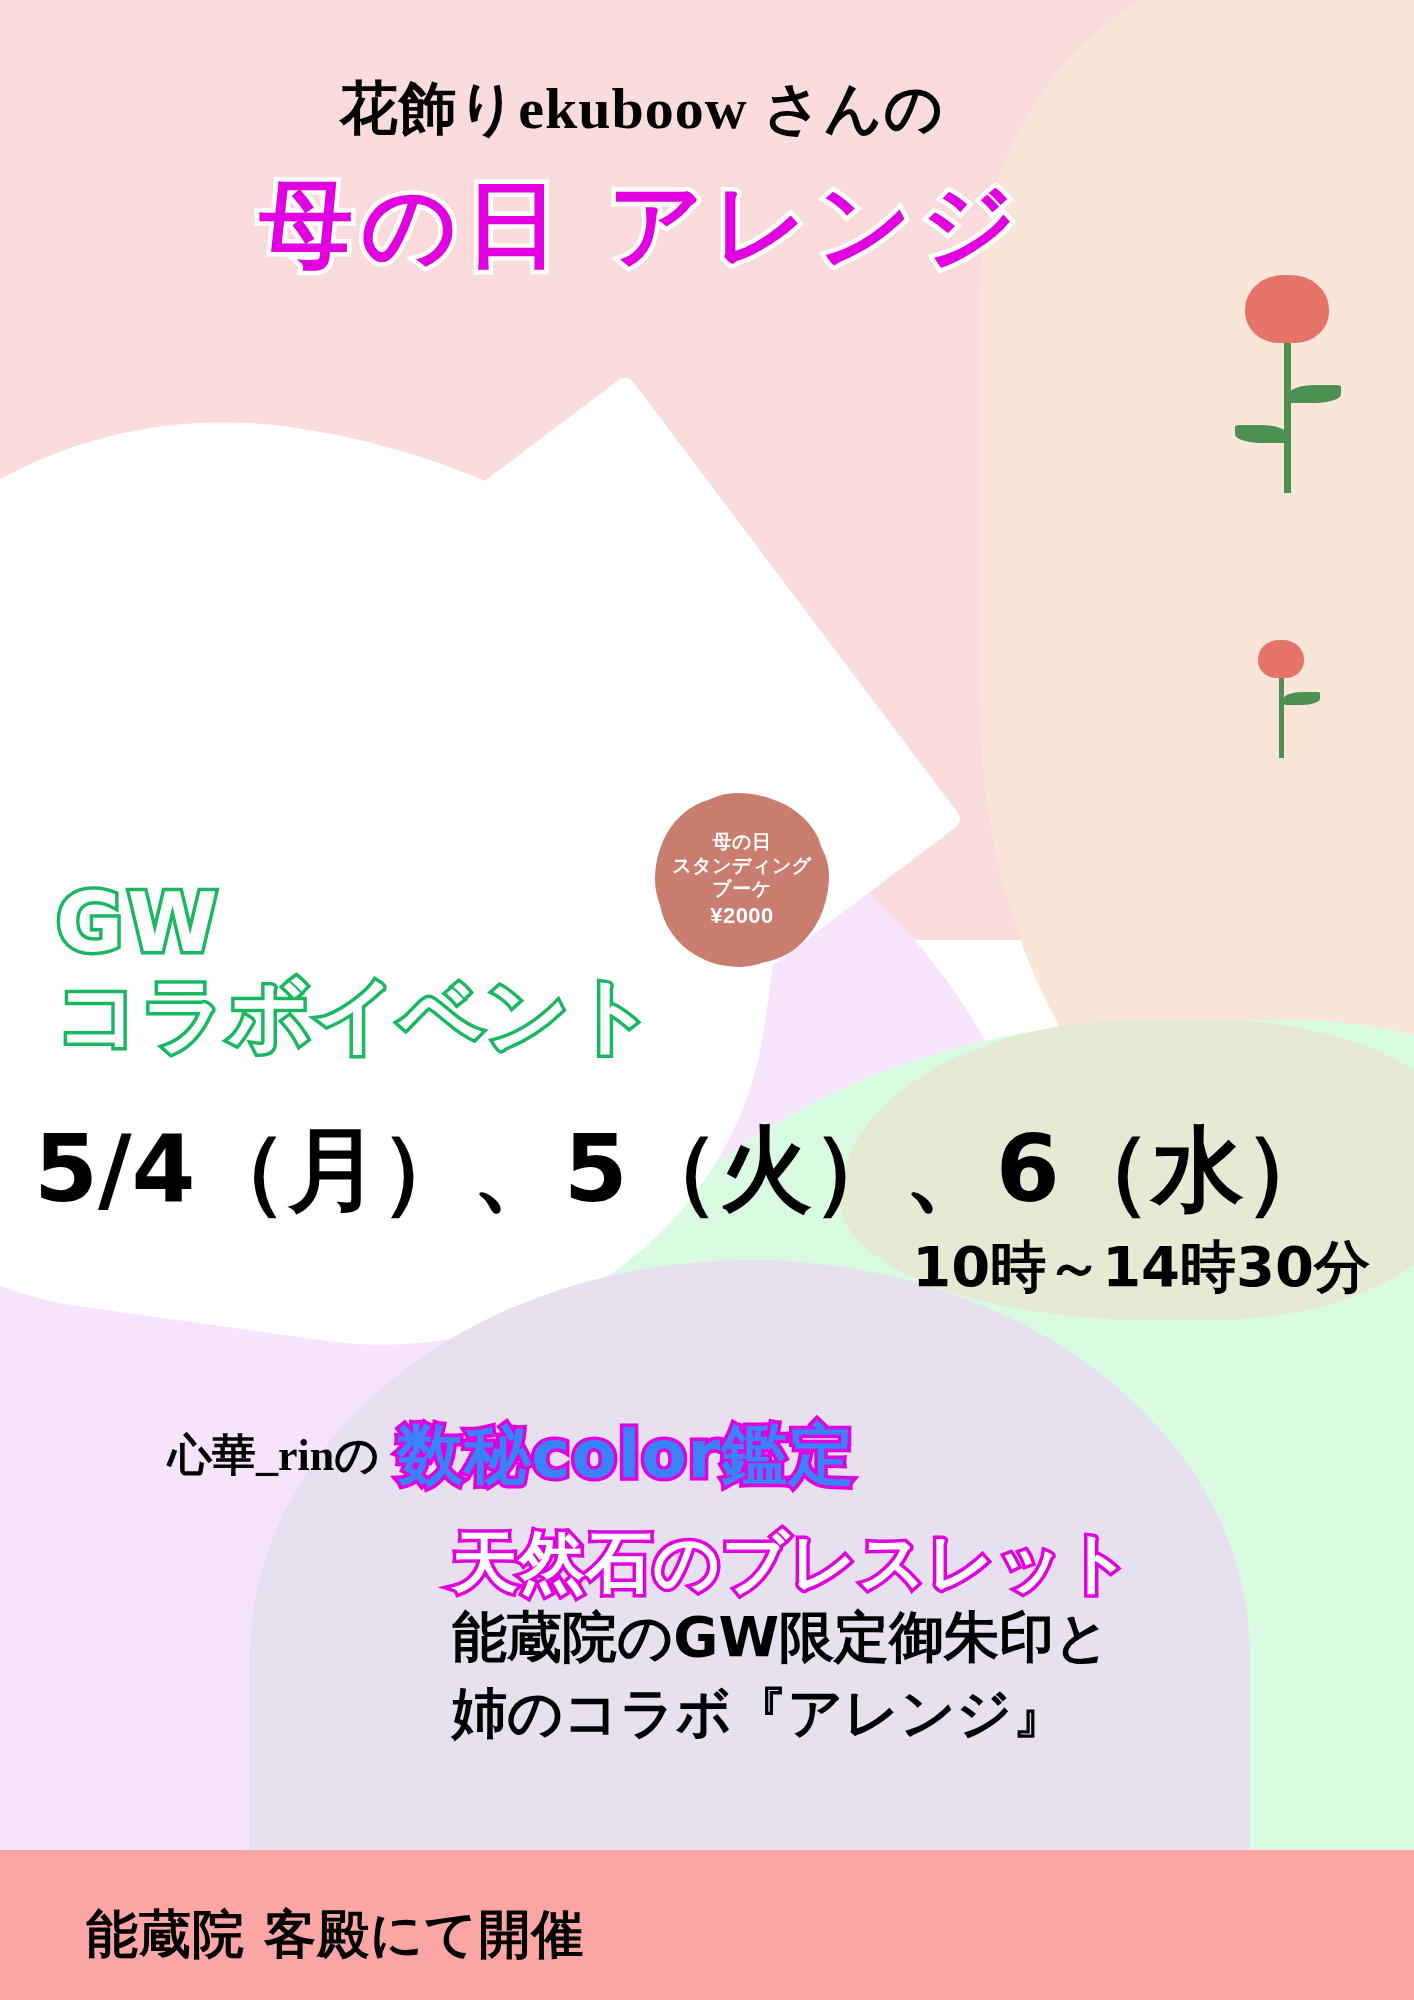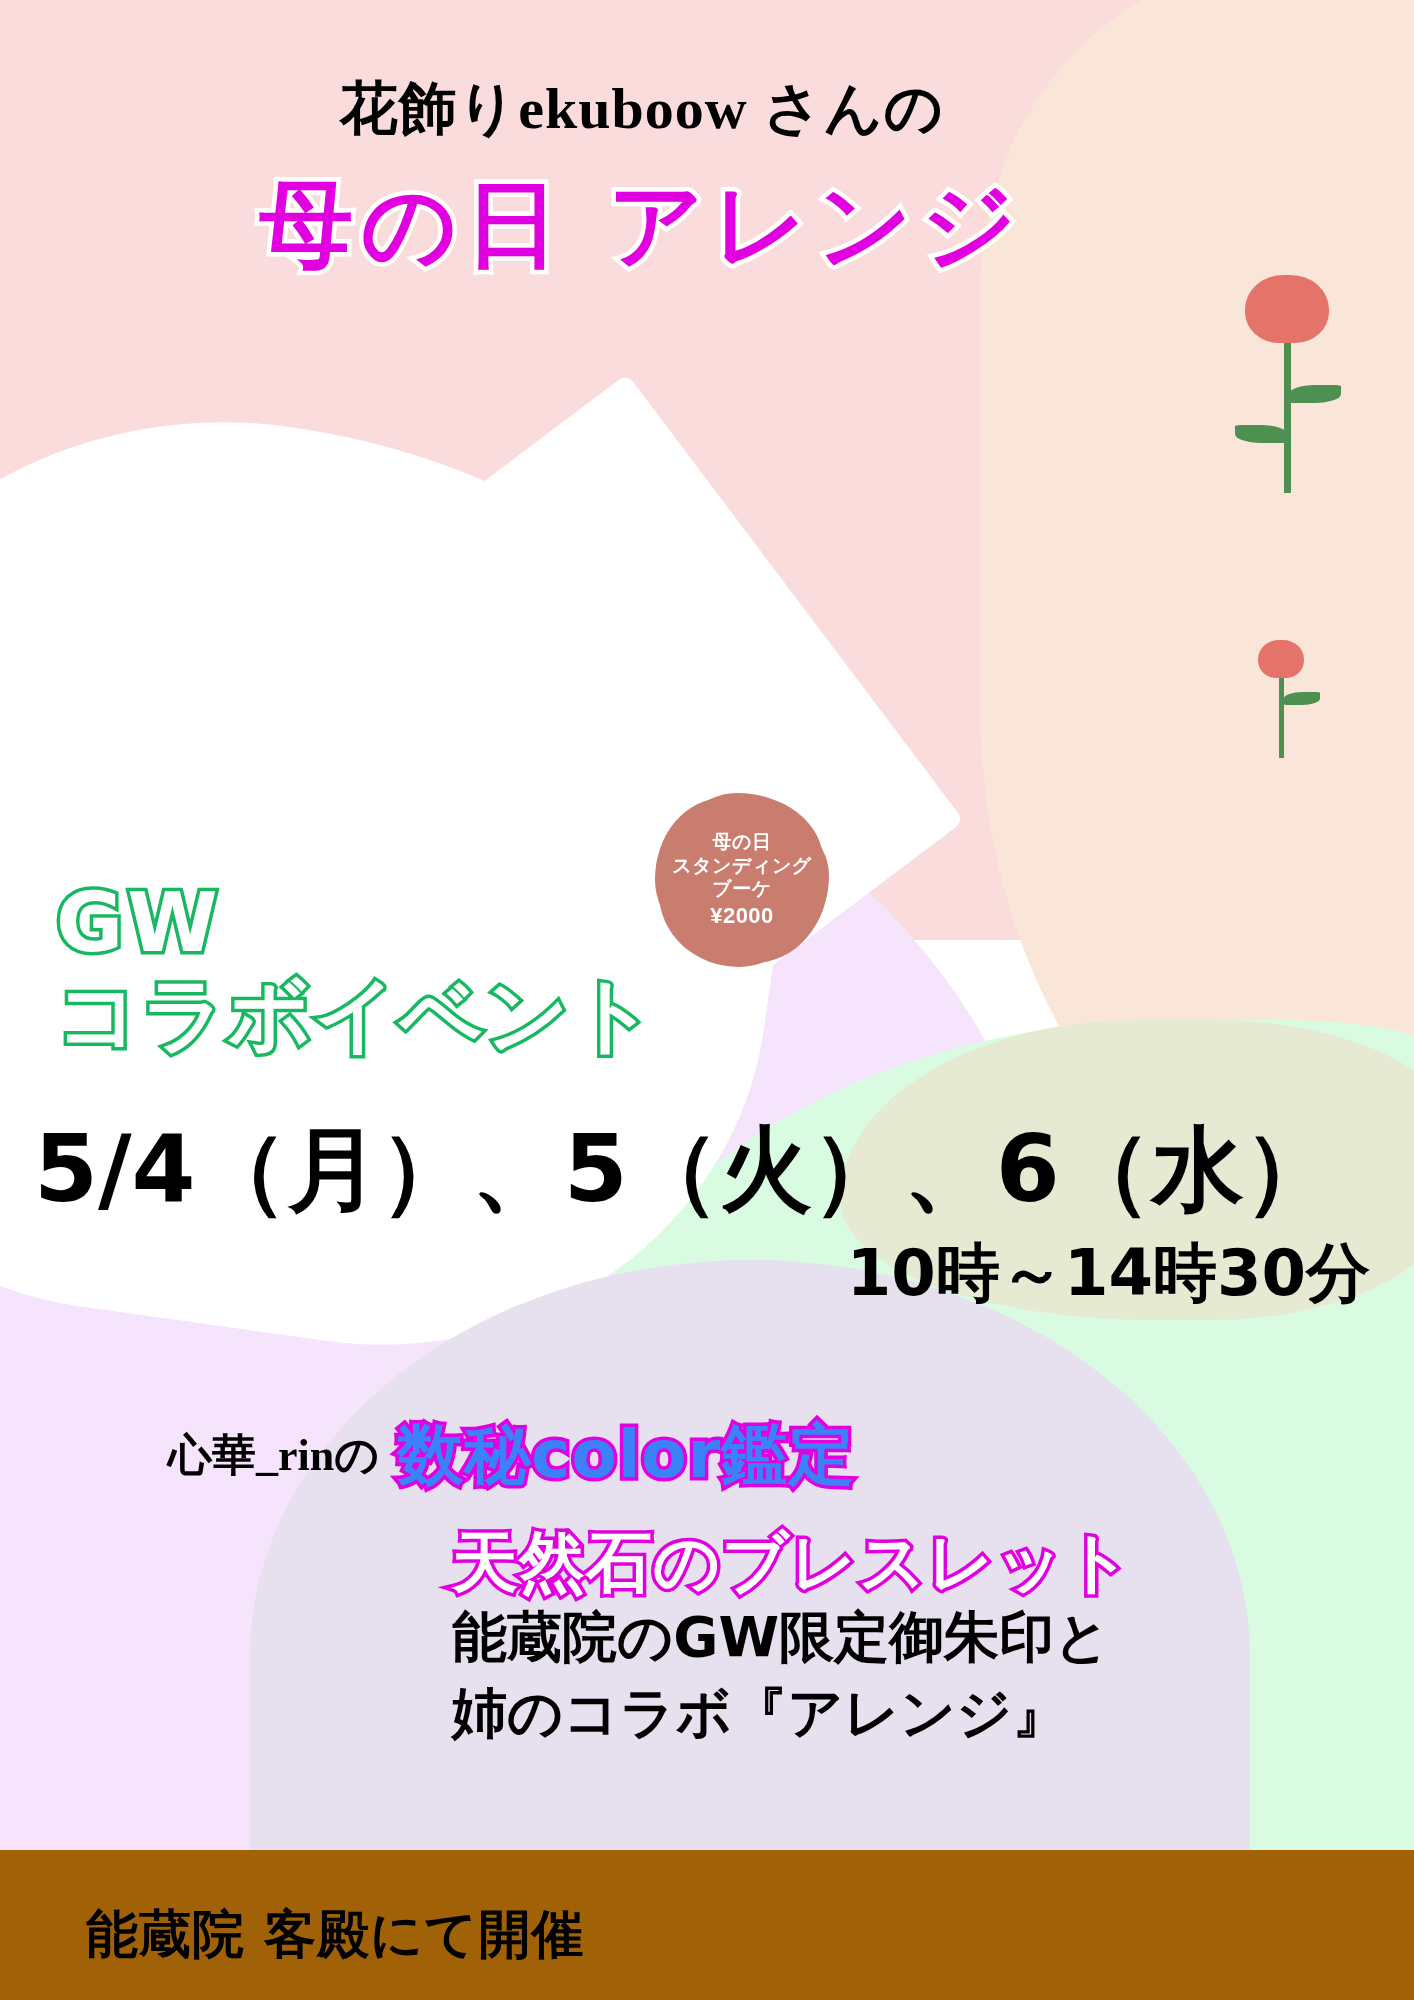--- a/index.html
+++ b/index.html
@@ -169,21 +169,21 @@
 
   
   .dates{
     position:absolute;left:34px;top:1108px;
     font-size:92px;font-weight:bold;color:#000;
     letter-spacing:0px;white-space:nowrap;
     font-family:"DejaVu Sans","Liberation Sans",sans-serif;
   }
   .time{
     position:absolute;left:0;top:1230px;width:1390px;text-align:right;
-    font-size:64px;font-weight:bold;color:#000;
+    font-size:56px;font-weight:bold;color:#000;
     font-family:"DejaVu Sans","Liberation Sans",sans-serif;
     padding-right:20px;box-sizing:border-box;
   }
 
   
   .rin-row{
     position:absolute;left:0;top:1410px;width:1414px;
     display:flex;align-items:center;
   }
   .rin-name{
@@ -211,21 +211,21 @@
   .note{
     position:absolute;left:452px;top:1600px;
     font-size:55px;font-weight:bold;color:#000;line-height:1.38;
     font-family:"DejaVu Sans","Liberation Sans",sans-serif;
     white-space:nowrap;
   }
 
   
   .footer{
     position:absolute;left:0;bottom:0;width:1414px;height:150px;
-    background:#a16207;
+    background:#fca5a5;
   }
   .footer .ftxt{
     position:absolute;left:86px;top:50px;
     font-size:52px;font-weight:bold;color:#000;
     font-family:"DejaVu Sans","Liberation Sans",sans-serif;
     letter-spacing:1px;
   }
 </style>
 </head>
 <body>

